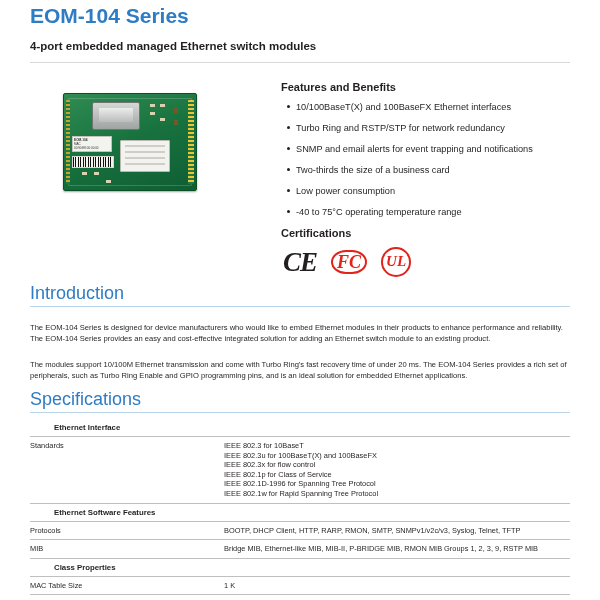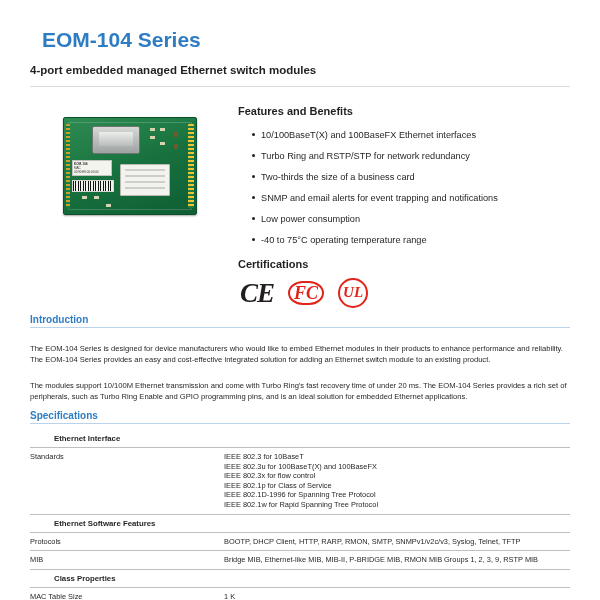--- a/index.html
+++ b/index.html
@@ -11,37 +11,38 @@
     overflow:hidden;
     position:relative;
   }
   .page{position:relative;width:600px;height:600px;box-sizing:border-box;padding:0 30px;}
 
   .title{
     color:#2e7cc4;
     font-size:21px;
     font-weight:bold;
     letter-spacing:0px;
-    margin:12px;
-    padding-top:16px;
+    margin:0;
+    padding-top:4px;
   }
   .subtitle{
     font-weight:bold;
     font-size:11.5px;
     color:#231f20;
     margin:12px 0 0 0;
   }
   .rule{
     height:1px;background:#d9d9d9;margin-top:10px;
   }
 
   
   .hero{
     display:flex;
     margin-top:12px;
+    gap:43px;
   }
   .photo-wrap{
     width:200px;
     display:flex;
     align-items:flex-start;
     justify-content:center;
     padding-top:18px;
   }
   .board{
     position:relative;
@@ -92,42 +93,42 @@
     background:repeating-linear-gradient(180deg,#c9a32b 0 2px,#1f7a44 2px 4px);
     border-radius:1px;
   }
   .smd{position:absolute;width:5px;height:3px;background:#d9d2b0;}
   .tiny-cap{position:absolute;width:4px;height:5px;background:#6f5a2b;}
 
   .features{flex:1;padding-left:8px;padding-top:6px;}
   .sec-head{
     font-weight:bold;font-size:11px;margin:0 0 8px 0;color:#231f20;
   }
-  ul.feat{list-style:none;margin:12px;padding:0;}
+  ul.feat{list-style:none;margin:4px;padding:0;}
   ul.feat li{
     font-size:9.2px;line-height:12px;margin-bottom:9px;padding-left:11px;position:relative;color:#231f20;
   }
   ul.feat li:before{
     content:"";position:absolute;left:2px;top:4px;width:3px;height:3px;background:#231f20;border-radius:50%;
   }
   .cert-head{font-weight:bold;font-size:11px;margin:8px 0 6px 0;}
   .cert-marks{display:flex;align-items:center;gap:14px;height:34px;padding-left:2px;font-style:italic;}
   .ce{font-size:27px;font-weight:bold;letter-spacing:-1px;font-family:"Liberation Serif",serif;}
   .fcc{
     font-size:18px;font-weight:bold;color:#e2231a;font-family:"Liberation Serif",serif;
     border:2px solid #e2231a;border-radius:50%/60%;padding:0 4px;line-height:20px;
   }
   .ul{
     font-size:15px;font-weight:bold;color:#e2231a;font-family:"Liberation Serif",serif;
     border:2px solid #e2231a;border-radius:50%;width:26px;height:26px;line-height:24px;text-align:center;
   }
 
   
   .blue-head{
-    color:#2e7cc4;font-weight:bold;font-size:10px;margin:0 0 2px 0;
+    color:#2e7cc4;font-weight:normal;font-size:18px;margin:0 0 2px 0;
   }
   .blue-rule{height:1px;background:#b9d4ea;margin-bottom:6px;}
   .para{font-size:7.6px;line-height:10.5px;margin:16px 0 8px 0;color:#231f20;}
   .spec-group{
     font-size:7.8px;font-weight:bold;padding:4px 0 4px 24px;
     border-bottom:1px solid #bfbfbf;
   }
   table.spec{
     width:100%;border-collapse:collapse;table-layout:fixed;
   }
@@ -178,22 +179,22 @@
         <div class="smd" style="left:30px;top:78px;"></div>
         <div class="smd" style="left:42px;top:86px;"></div>
       </div>
     </div>
 
     <div class="features">
       <div class="sec-head">Features and Benefits</div>
       <ul class="feat">
         <li>10/100BaseT(X) and 100BaseFX Ethernet interfaces</li>
         <li>Turbo Ring and RSTP/STP for network redundancy</li>
+        <li>SNMP and email alerts for event trapping and notifications</li>
         <li>Two-thirds the size of a business card</li>
-        <li>SNMP and email alerts for event trapping and notifications</li>
         <li>Low power consumption</li>
         <li>-40 to 75°C operating temperature range</li>
       </ul>
 
       <div class="cert-head">Certifications</div>
       <div class="cert-marks">
         <span class="ce">CE</span>
         <span class="fcc">FC</span>
         <span class="ul">UL</span>
       </div>

